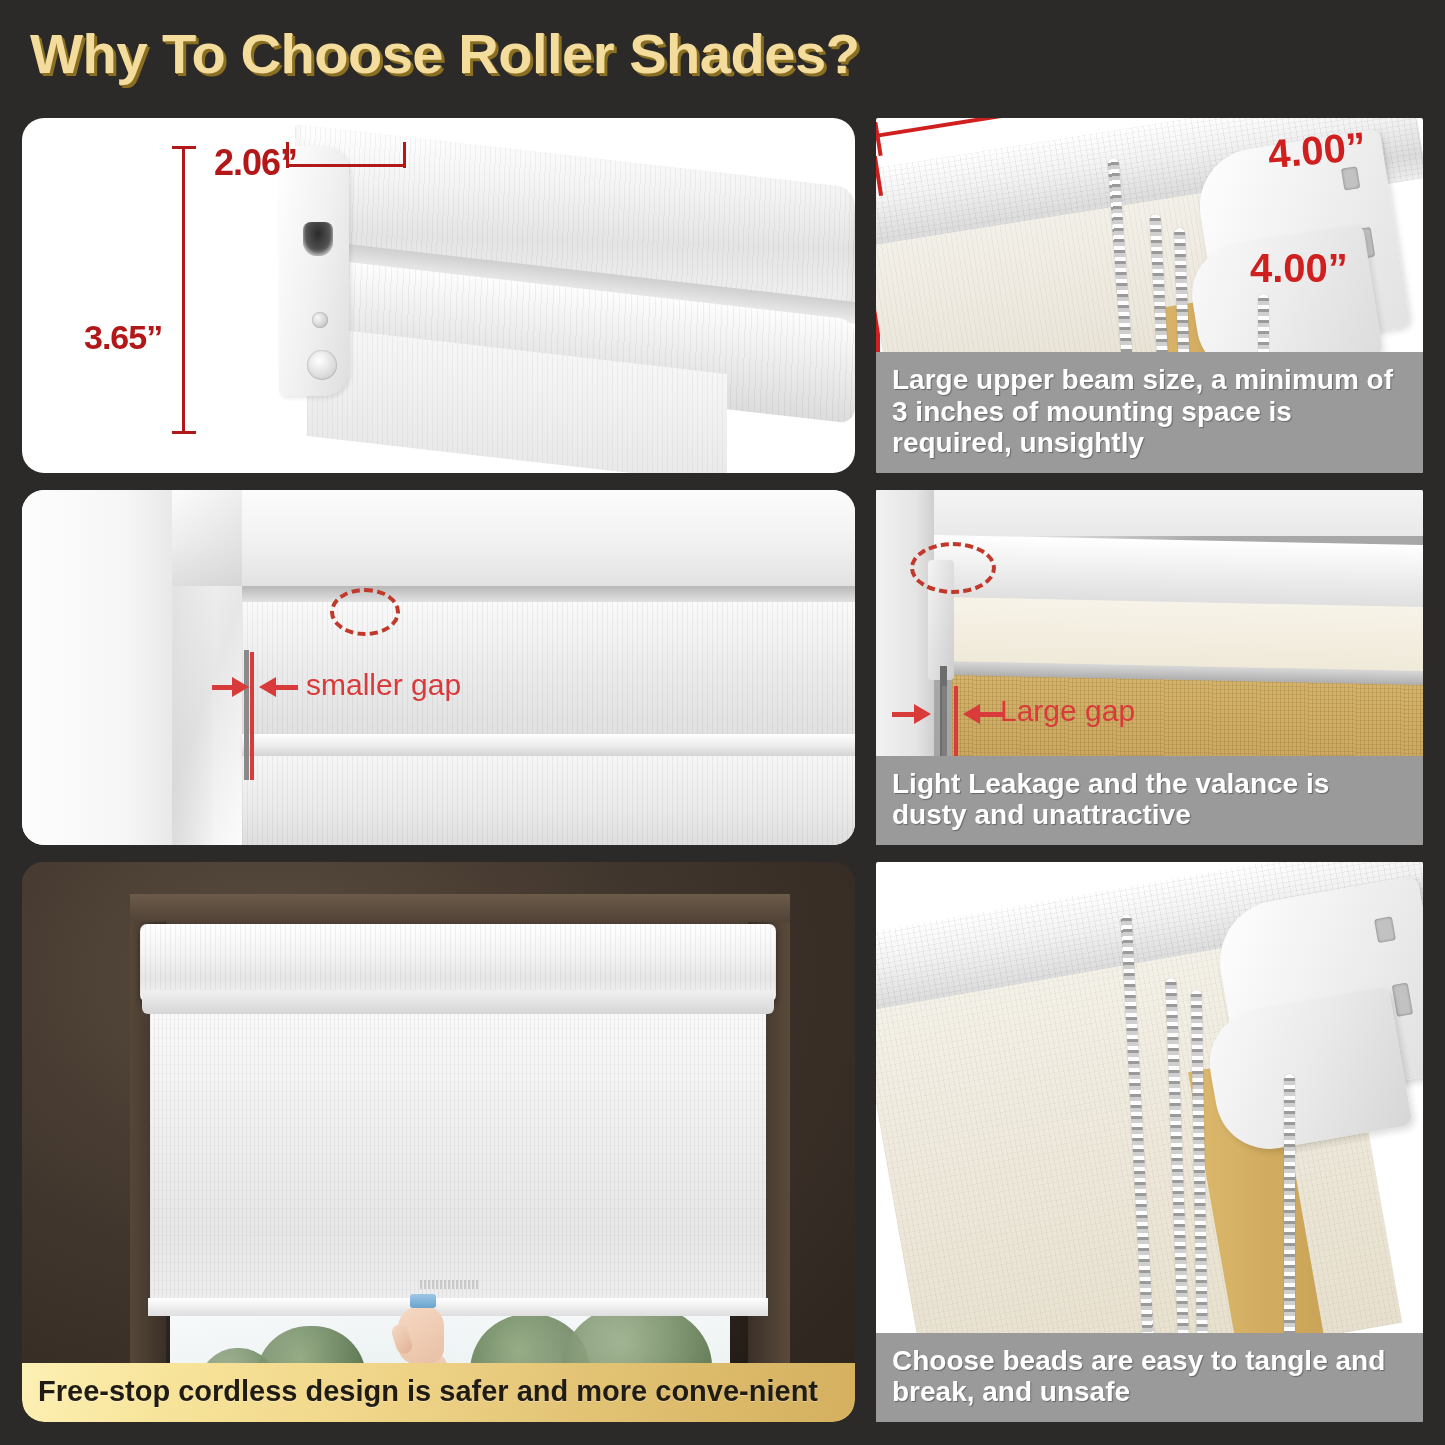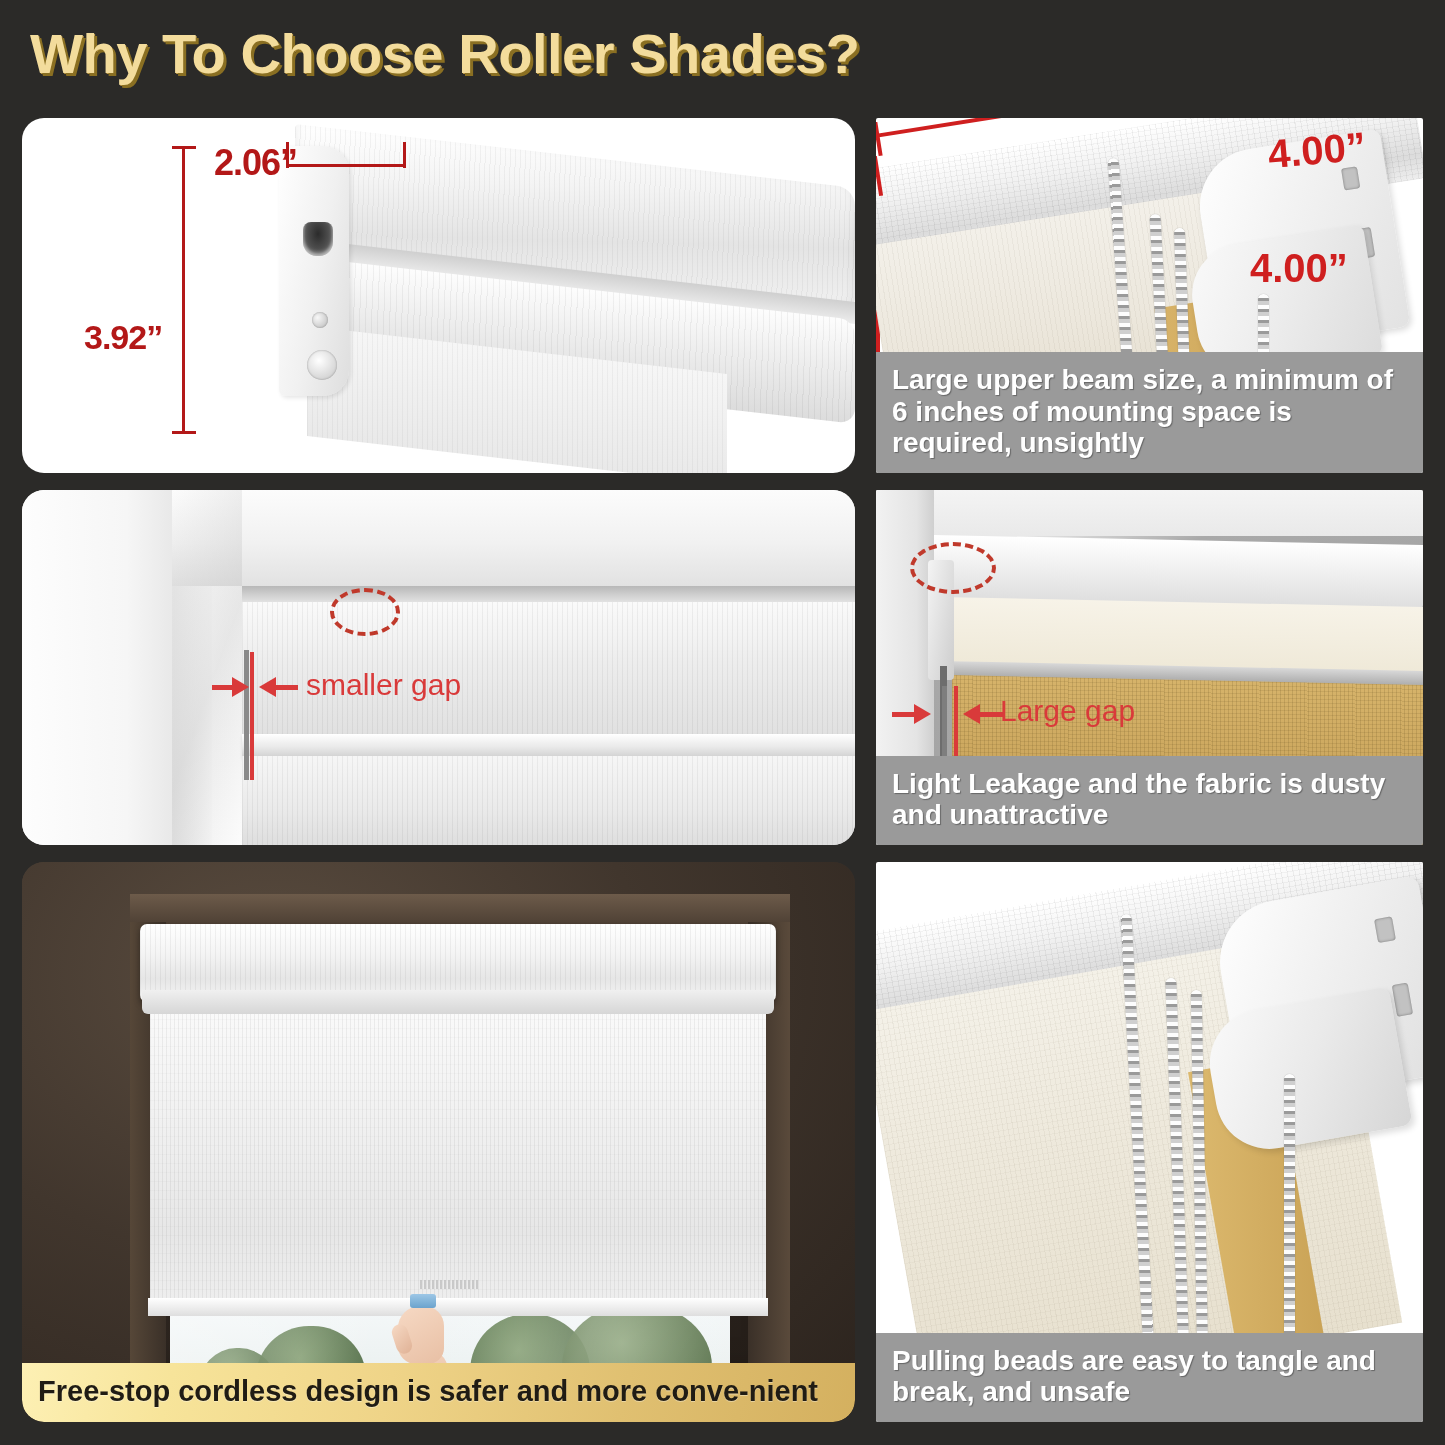--- a/index.html
+++ b/index.html
@@ -491,21 +491,21 @@
       <div class="v-fabric"></div>
       <div class="v-endcap"></div>
       <div class="v-slot"></div>
       <div class="v-screw s1"></div>
       <div class="v-screw s2"></div>
     </div>
 
     <div class="dim dim-v d-v"></div>
     <div class="dim-tick d-v-t"></div>
     <div class="dim-tick d-v-b"></div>
-    <div class="dim-label lbl-549">3.92”</div>
+    <div class="dim-label lbl-549">3.65”</div>
 
     <div class="dim dim-h d-h"></div>
     <div class="dim d-h-l"></div>
     <div class="dim d-h-r"></div>
     <div class="dim-label lbl-206">2.06”</div>
   </div>
 </div>
 
 <div class="panel con p2">
   <div class="photo">
@@ -525,21 +525,21 @@
     <div class="d2-h"></div>
     <div class="d2-h-l"></div>
     <div class="d2-h-r"></div>
     <div class="lbl-4a">4.00”</div>
 
     <div class="d2-v"></div>
     <div class="d2-v-t"></div>
     <div class="d2-v-b"></div>
     <div class="lbl-4b">4.00”</div>
   </div>
-  <div class="caption gray">Large upper beam size, a minimum of 6 inches of mounting space is required, unsightly</div>
+  <div class="caption gray">Large upper beam size, a minimum of 3 inches of mounting space is required, unsightly</div>
 </div>
 
 <div class="panel pro p3">
   <div class="photo">
     <div class="shade-head"></div>
     <div class="shade-upper"></div>
     <div class="shade-rail"></div>
     <div class="shade-lower"></div>
     <div class="w-frame-l"></div>
     <div class="w-frame-t"></div>
@@ -572,21 +572,21 @@
     <div class="dash-circle"></div>
 
     <div class="gap-bar g-bar1"></div>
     <div class="gap-red g-red1"></div>
     <div class="arrow-stem ar-stem1"></div>
     <div class="arrow-r ar1"></div>
     <div class="arrow-stem ar-stem2"></div>
     <div class="arrow-l ar2"></div>
     <div class="gap-label g-label">Large gap</div>
   </div>
-  <div class="caption gray">Light Leakage and the fabric is dusty and unattractive</div>
+  <div class="caption gray">Light Leakage and the valance is dusty and unattractive</div>
 </div>
 
 <div class="panel pro p5">
   <div class="photo">
     <div class="room-wall"></div>
     <div class="win-recess"></div>
     <div class="win-glass">
       <div class="sky"></div>
       <div class="tree t1"></div>
       <div class="tree t2"></div>
@@ -621,14 +621,14 @@
     <div class="p6-bracket">
       <div class="beam-slot" style="left:160px;top:36px;width:18px;height:24px;"></div>
       <div class="beam-slot" style="left:166px;top:104px;width:16px;height:32px;"></div>
     </div>
     <div class="p6-bracket2"></div>
     <div class="bead-chain" style="left:256px;top:52px;height:440px;transform:rotate(-3deg);"></div>
     <div class="bead-chain" style="left:296px;top:116px;height:386px;transform:rotate(-2deg);"></div>
     <div class="bead-chain" style="left:318px;top:128px;height:374px;transform:rotate(-1deg);"></div>
     <div class="bead-chain" style="left:408px;top:212px;height:292px;"></div>
   </div>
-  <div class="caption gray">Pulling beads are easy to tangle and break, and unsafe</div>
+  <div class="caption gray">Choose beads are easy to tangle and break, and unsafe</div>
 </div>
 
 </body></html>

